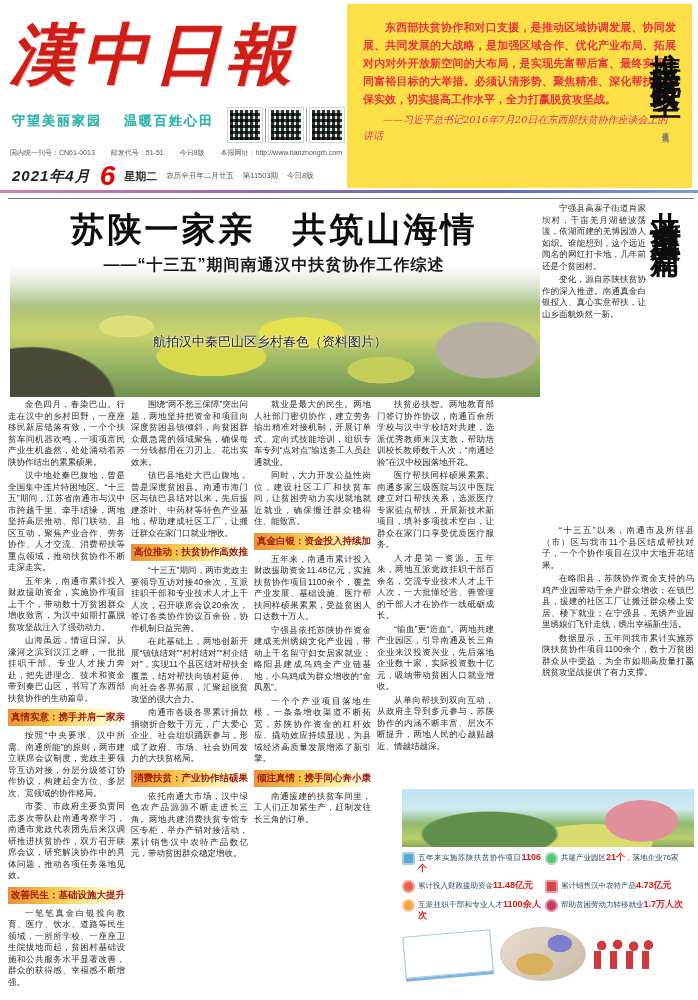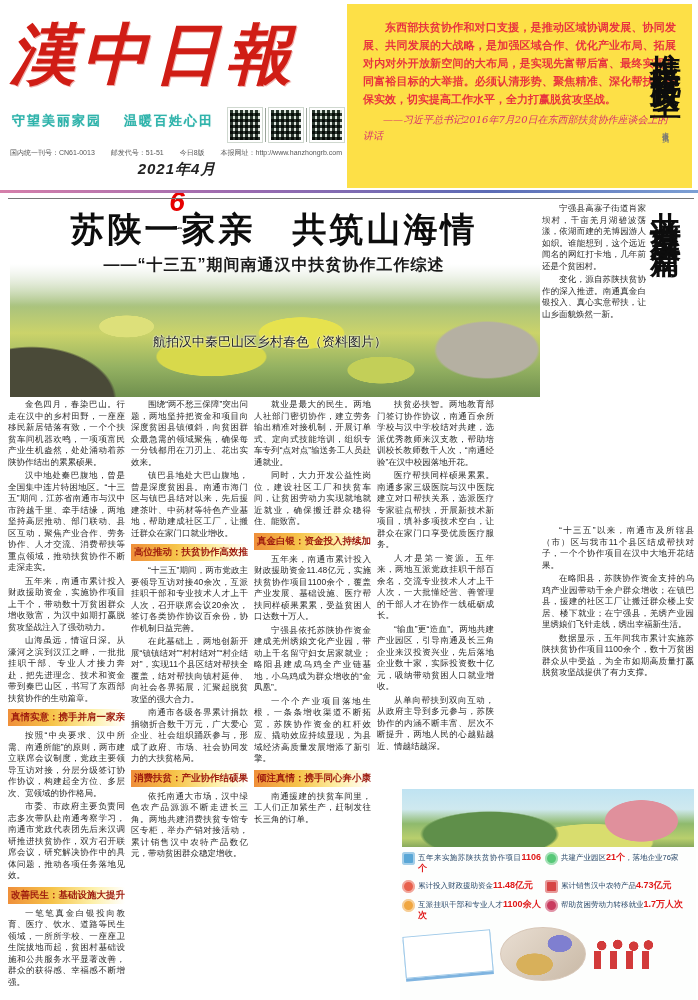--- a/index.html
+++ b/index.html
@@ -22,21 +22,21 @@
     text-shadow:0 0 1px rgba(47,179,171,.5);}
   .qr-row{position:absolute;left:228px;top:108px;display:flex;align-items:center;}
   .qr{width:30px;height:30px;flex:none;
     background:
       repeating-linear-gradient(90deg,#2e3a33 0 3px,#f2f2f2 3px 5px),
       repeating-linear-gradient(0deg,#2e3a33 0 3px,#e8efe8 3px 6px);
     background-blend-mode:multiply;border:2px solid #fff;outline:1px solid #cfd8cf;}
   .qr-sep{width:1px;height:34px;background:#9aa59a;margin:0 3px;}
   .info-line{position:absolute;left:10px;top:148px;width:332px;display:flex;justify-content:space-between;
     font-size:7px;color:#555;white-space:nowrap;}
-  .date-line{position:absolute;left:12px;top:160px;width:330px;height:32px;display:flex;align-items:center;gap:9px;flex-direction:column;}
+  .date-line{position:absolute;left:12px;top:160px;width:330px;height:32px;display:flex;align-items:center;gap:9px;}
   .date-ym{font-weight:900;font-style:italic;font-size:15px;color:#222;letter-spacing:1px;}
   .date-day{font-weight:900;font-size:28px;color:#e60000;line-height:28px;font-style:italic;}
   .date-week{font-weight:bold;font-size:11px;color:#333;}
   .date-small{font-size:7.5px;color:#555;white-space:nowrap;}
   
   .quote-box{position:absolute;left:347px;top:4px;width:345px;height:184px;
     background:#fde047;padding:14px 16px 8px 16px;box-sizing:border-box;}
   .quote-body{color:#e8333f;font-weight:bold;font-size:11px;line-height:18px;
     text-align:justify;text-indent:2em;margin:0;}
   .quote-attr{color:#d6336c;font-size:10px;line-height:16px;margin-top:4px;

